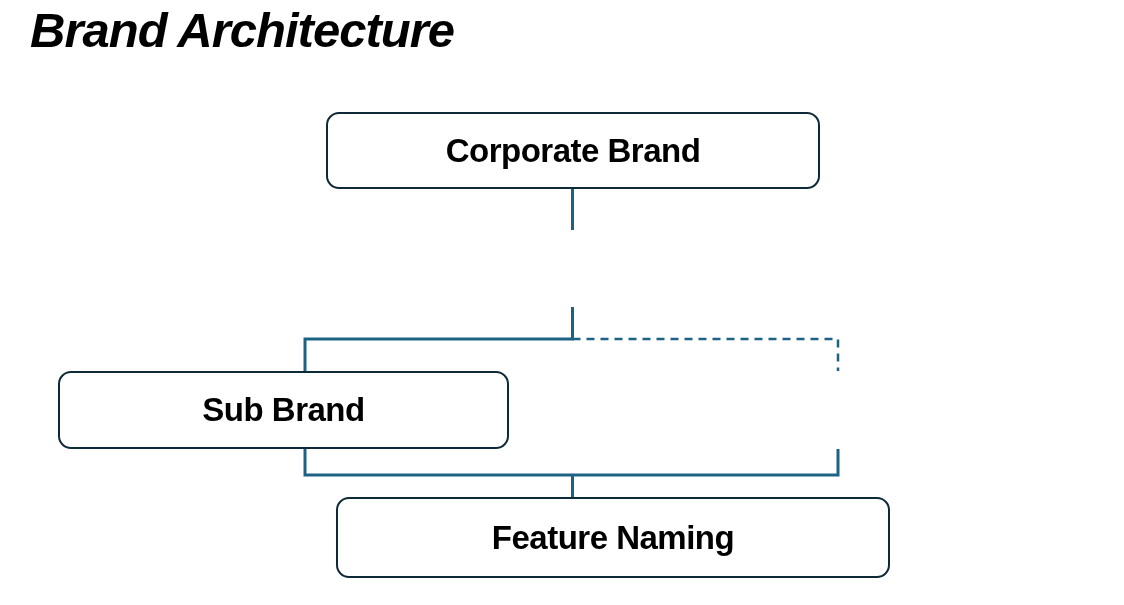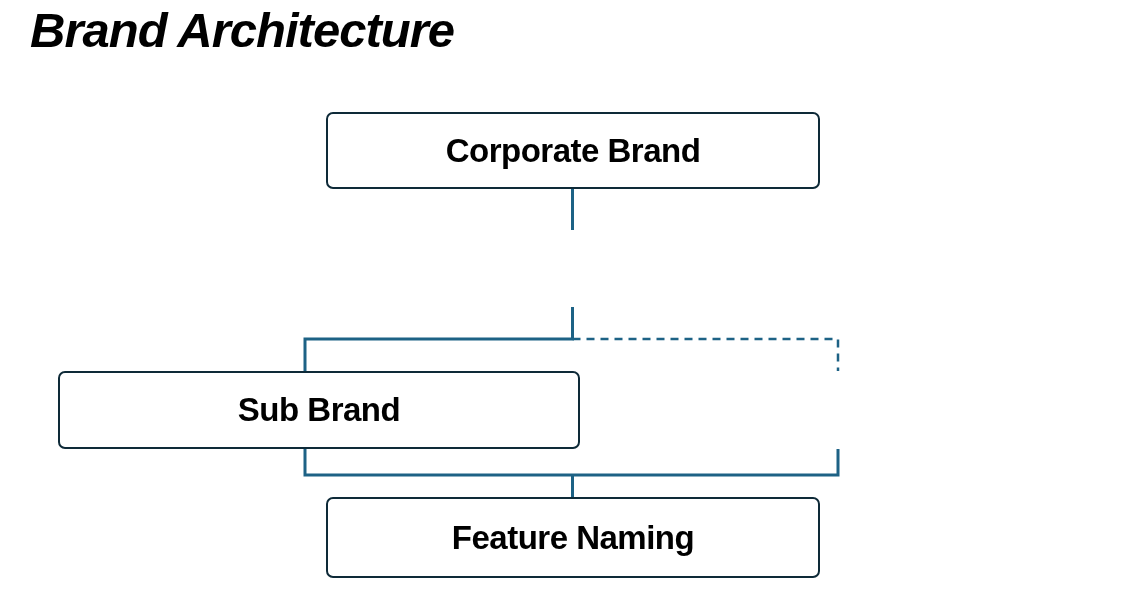--- a/index.html
+++ b/index.html
@@ -40,37 +40,37 @@
   }
   .edge.dashed {
     stroke-width: 2.5;
     stroke-dasharray: 8 6;
   }
   .node {
     position: absolute;
     box-sizing: border-box;
     background: #ffffff;
     border: 2.5px solid var(--box-border, #0e2a38);
-    border-radius: 7px;
+    border-radius: 13px;
     display: flex;
     align-items: center;
     justify-content: center;
   }
   .node-label {
     font-size: 33px;
     font-weight: 800;
     letter-spacing: -0.5px;
     color: var(--text, #000000);
     white-space: nowrap;
   }
   .node-corporate { left: 326px; top: 112px; width: 494px; height: 77px; }
   .node-master    { left: 326px; top: 230px; width: 494px; height: 77px; }
-  .node-sub       { left: 58px;  top: 371px; width: 522px; height: 78px; }
+  .node-sub       { left: 58px;  top: 371px; width: 451px; height: 78px; }
   .node-endorsed  { left: 592px; top: 371px; width: 493px; height: 78px; }
-  .node-feature   { left: 326px; top: 497px; width: 494px; height: 81px; }
+  .node-feature   { left: 336px; top: 497px; width: 554px; height: 81px; }
 </style>
 </head>
 <body>
 
 <div class="canvas">
 
   <h1 class="page-title">Brand Architecture</h1>
 
   <svg class="edges" viewBox="0 0 1124 605" xmlns="http://www.w3.org/2000/svg">
     <path class="edge" d="M572.5,189 V230" stroke="#1d6285"></path>

